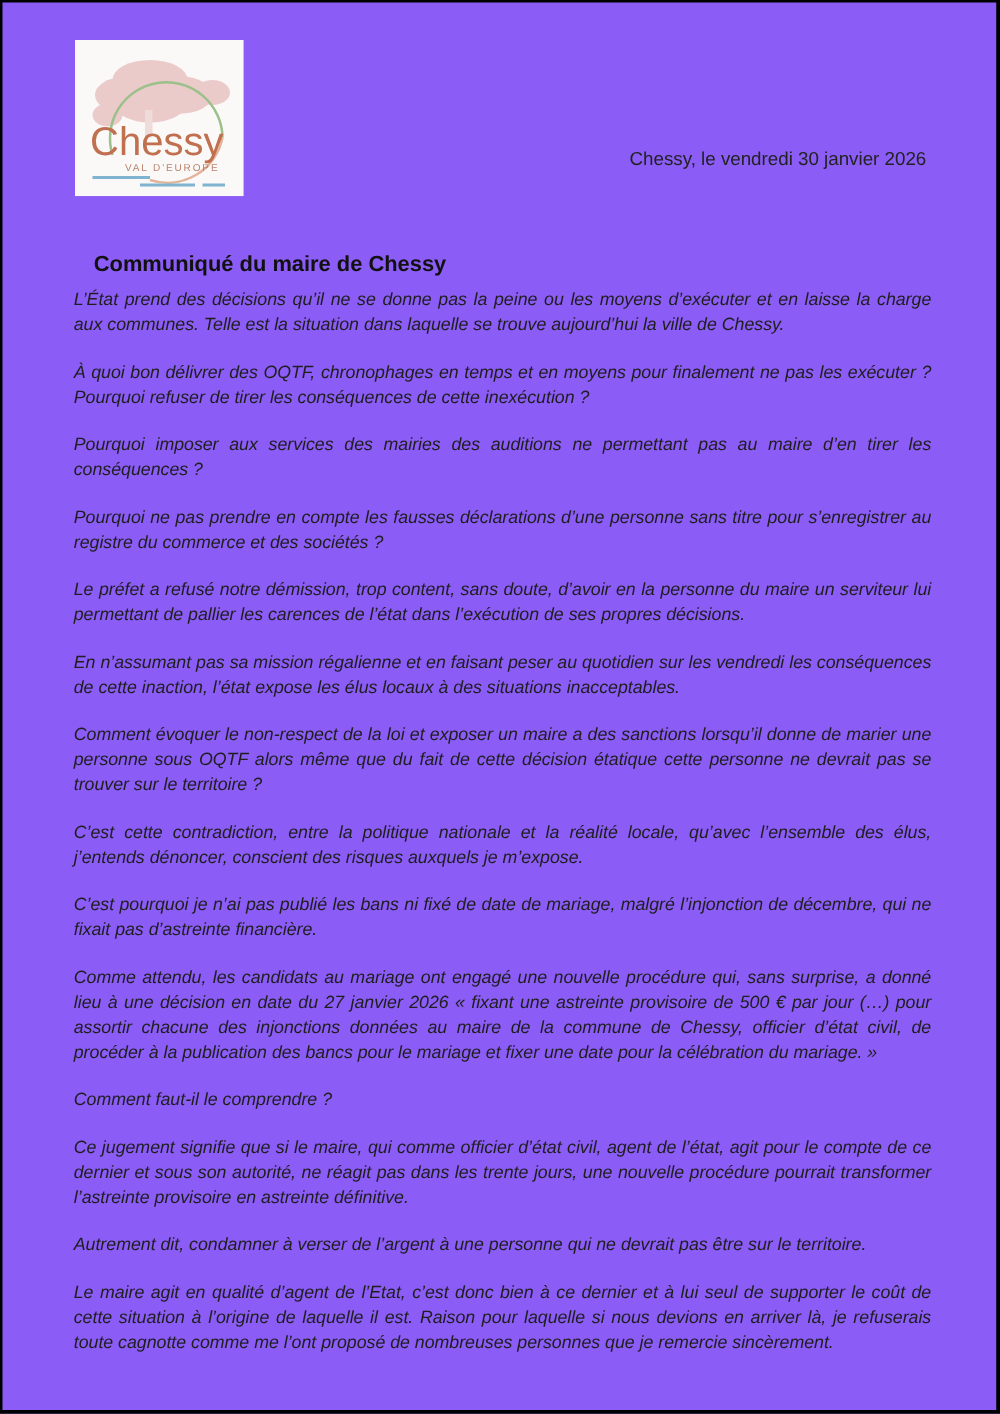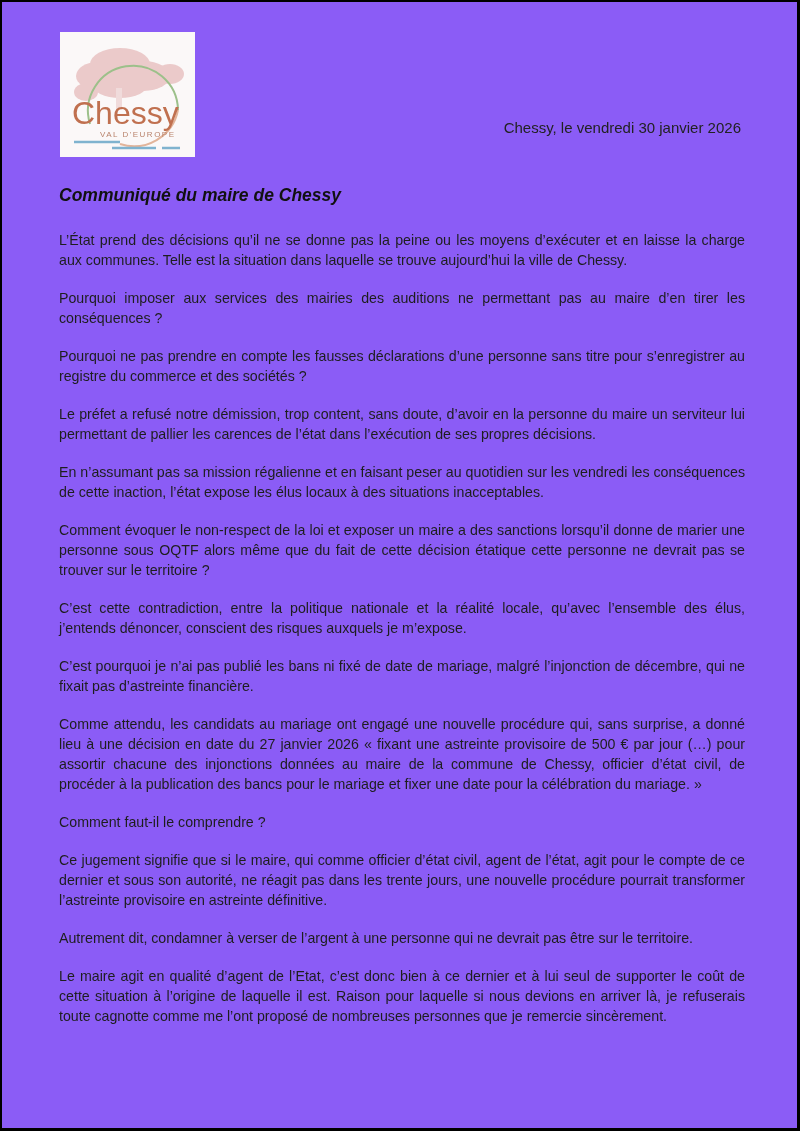--- a/index.html
+++ b/index.html
@@ -18,25 +18,25 @@
   }
   .logo {
     position: absolute; left: 58px; top: 30px; width: 135px; height: 125px;
   }
   .date {
     position: absolute; right: 56px; top: 117px;
     font-size: 15px; color: #222; margin-left: 13px;
   }
   .title {
     position: absolute; left: 57px; top: 183px;
-    font-size: 17.5px; font-weight: bold; color: #111; margin: 0; font-style: italic;
+    font-size: 17.5px; font-weight: bold; color: #111; margin: 16px;
   }
   .body {
     position: absolute; left: 57px; top: 228px; width: 686px;
-    font-size: 14.2px; line-height: 20px; color: #1e1e1e;
+    font-size: 14.2px; line-height: 20px; color: #1e1e1e; font-style: italic;
   }
   .body p { margin: 0 0 18px 0; text-align: justify; }
   .body p.left { text-align: left; }
 </style>
 </head>
 <body>
 
 <div class="page">
 
   <div class="logo">
@@ -60,20 +60,21 @@
       <line x1="102" y1="116" x2="120" y2="116" stroke="#7fb3cf" stroke-width="2.5"></line>
     </svg>
   </div>
 
   <div class="date">Chessy, le vendredi 30 janvier 2026</div>
 
   <h1 class="title">Communiqué du maire de Chessy</h1>
 
   <div class="body">
     <p>L’État prend des décisions qu’il ne se donne pas la peine ou les moyens d’exécuter et en laisse la charge aux communes. Telle est la situation dans laquelle se trouve aujourd’hui la ville de Chessy.</p>
+    <p>À quoi bon délivrer des OQTF, chronophages en temps et en moyens pour finalement ne pas les exécuter ? Pourquoi refuser de tirer les conséquences de cette inexécution ?</p>
     <p>Pourquoi imposer aux services des mairies des auditions ne permettant pas au maire d’en tirer les conséquences ?</p>
     <p>Pourquoi ne pas prendre en compte les fausses déclarations d’une personne sans titre pour s’enregistrer au registre du commerce et des sociétés ?</p>
     <p>Le préfet a refusé notre démission, trop content, sans doute, d’avoir en la personne du maire un serviteur lui permettant de pallier les carences de l’état dans l’exécution de ses propres décisions.</p>
     <p>En n’assumant pas sa mission régalienne et en faisant peser au quotidien sur les vendredi les conséquences de cette inaction, l’état expose les élus locaux à des situations inacceptables.</p>
     <p>Comment évoquer le non-respect de la loi et exposer un maire a des sanctions lorsqu’il donne de marier une personne sous OQTF alors même que du fait de cette décision étatique cette personne ne devrait pas se trouver sur le territoire ?</p>
     <p>C’est cette contradiction, entre la politique nationale et la réalité locale, qu’avec l’ensemble des élus, j’entends dénoncer, conscient des risques auxquels je m’expose.</p>
     <p>C’est pourquoi je n’ai pas publié les bans ni fixé de date de mariage, malgré l’injonction de décembre, qui ne fixait pas d’astreinte financière.</p>
     <p>Comme attendu, les candidats au mariage ont engagé une nouvelle procédure qui, sans surprise, a donné lieu à une décision en date du 27 janvier 2026 « fixant une astreinte provisoire de 500 € par jour (…) pour assortir chacune des injonctions données au maire de la commune de Chessy, officier d’état civil, de procéder à la publication des bancs pour le mariage et fixer une date pour la célébration du mariage. »</p>
     <p class="left">Comment faut-il le comprendre ?</p>
     <p>Ce jugement signifie que si le maire, qui comme officier d’état civil, agent de l’état, agit pour le compte de ce dernier et sous son autorité, ne réagit pas dans les trente jours, une nouvelle procédure pourrait transformer l’astreinte provisoire en astreinte définitive.</p>

